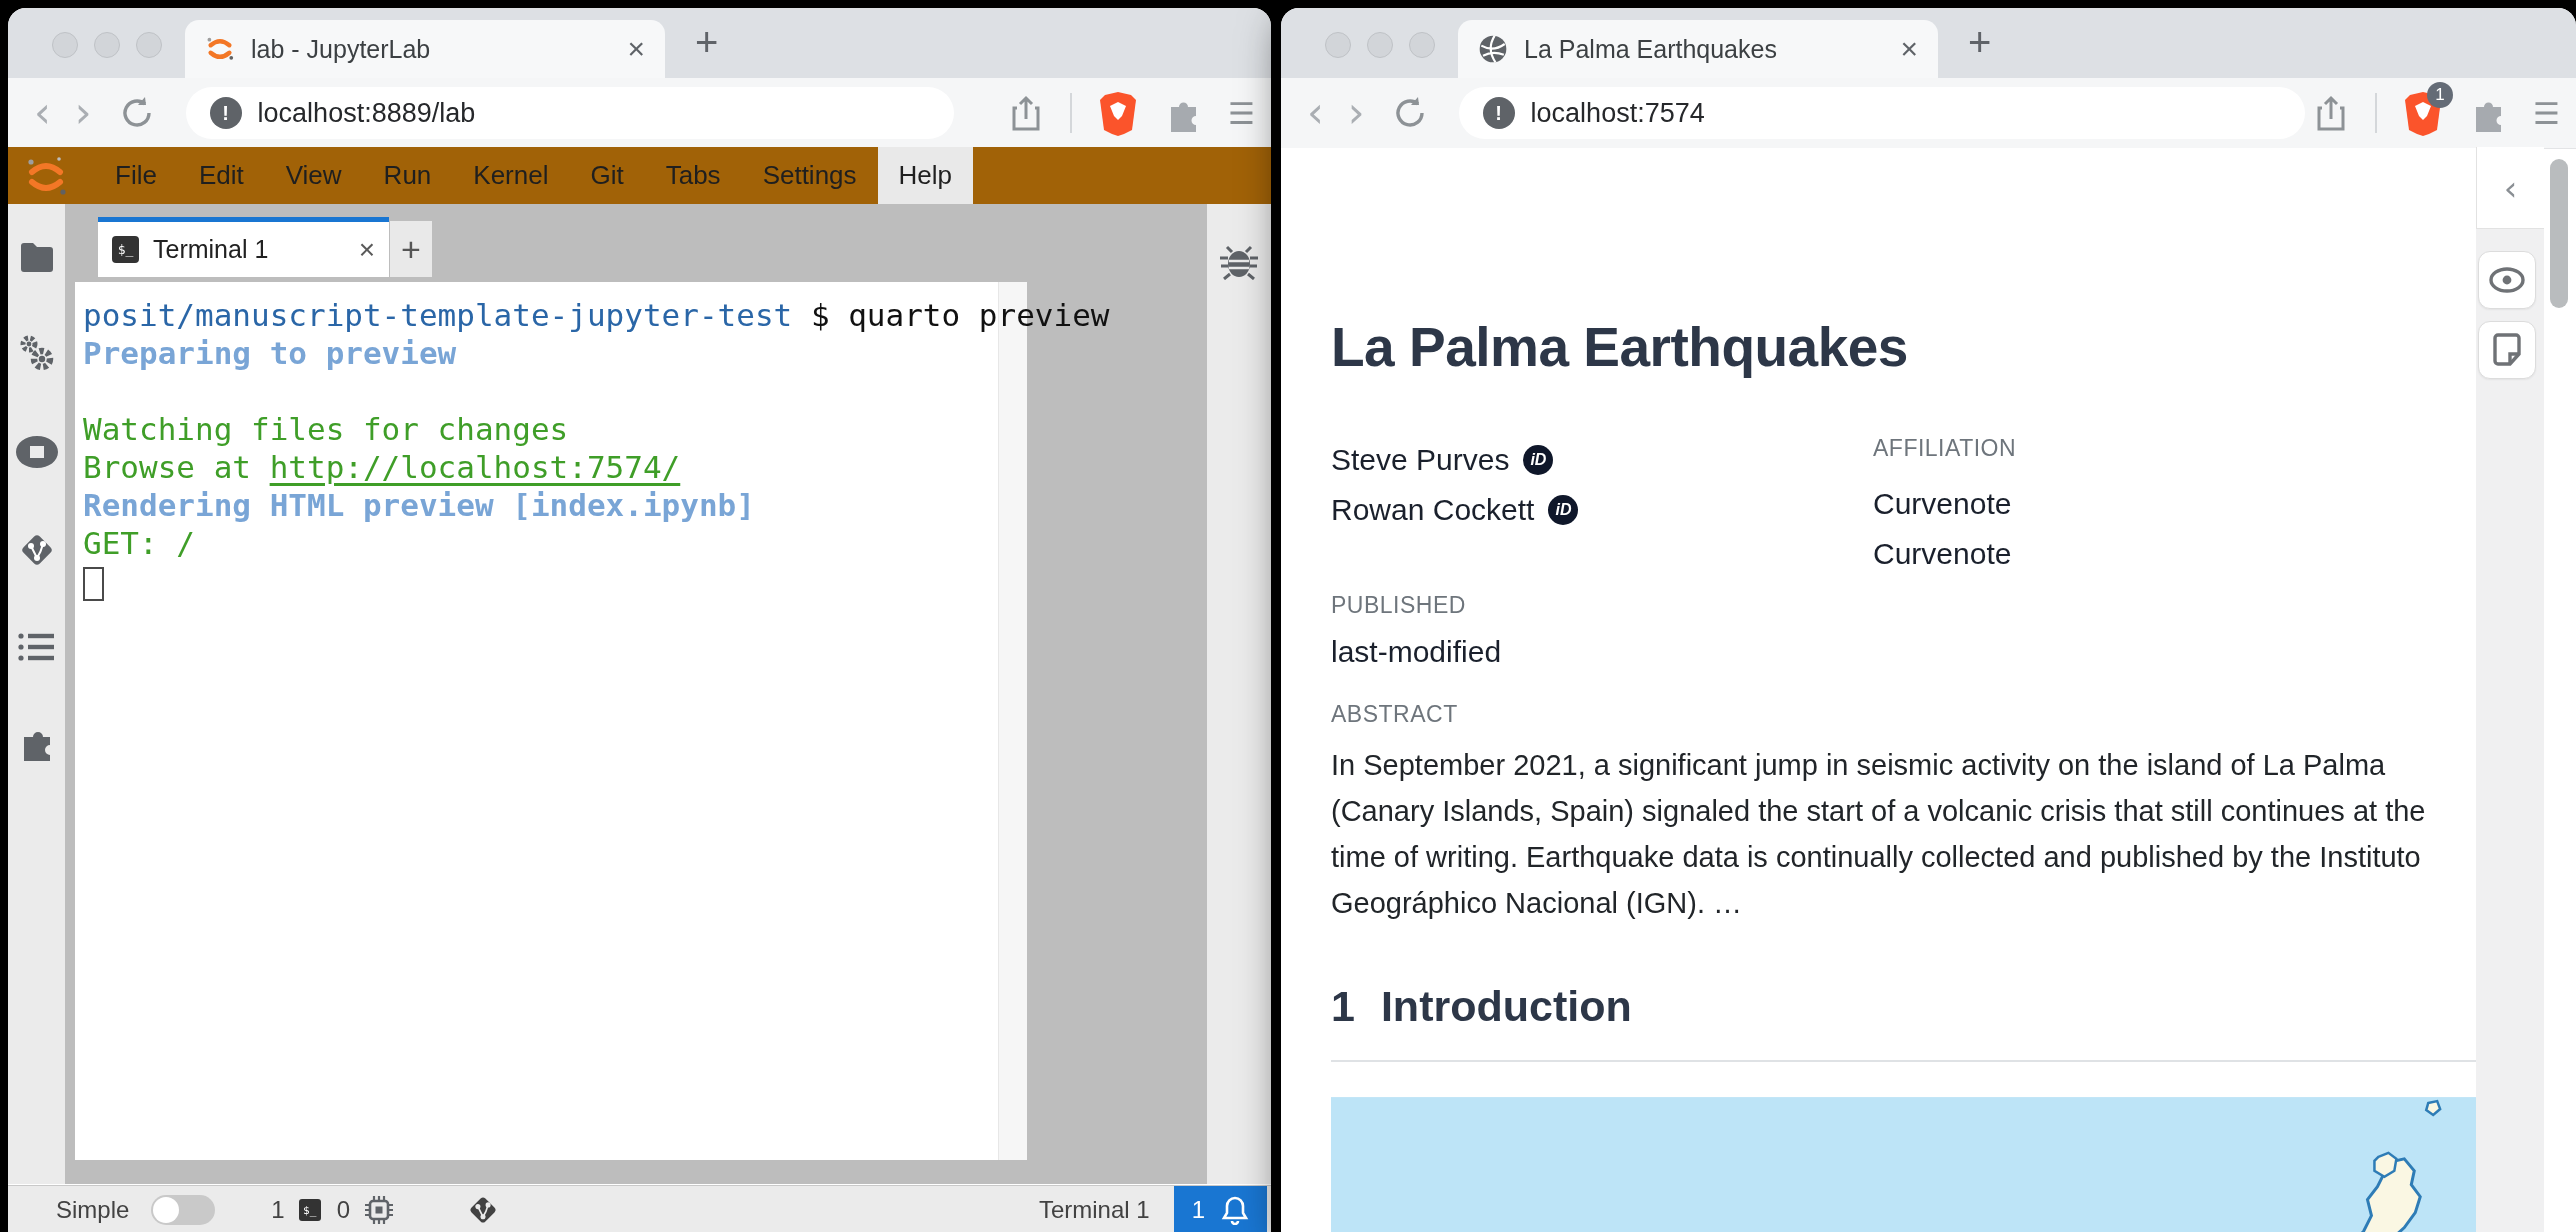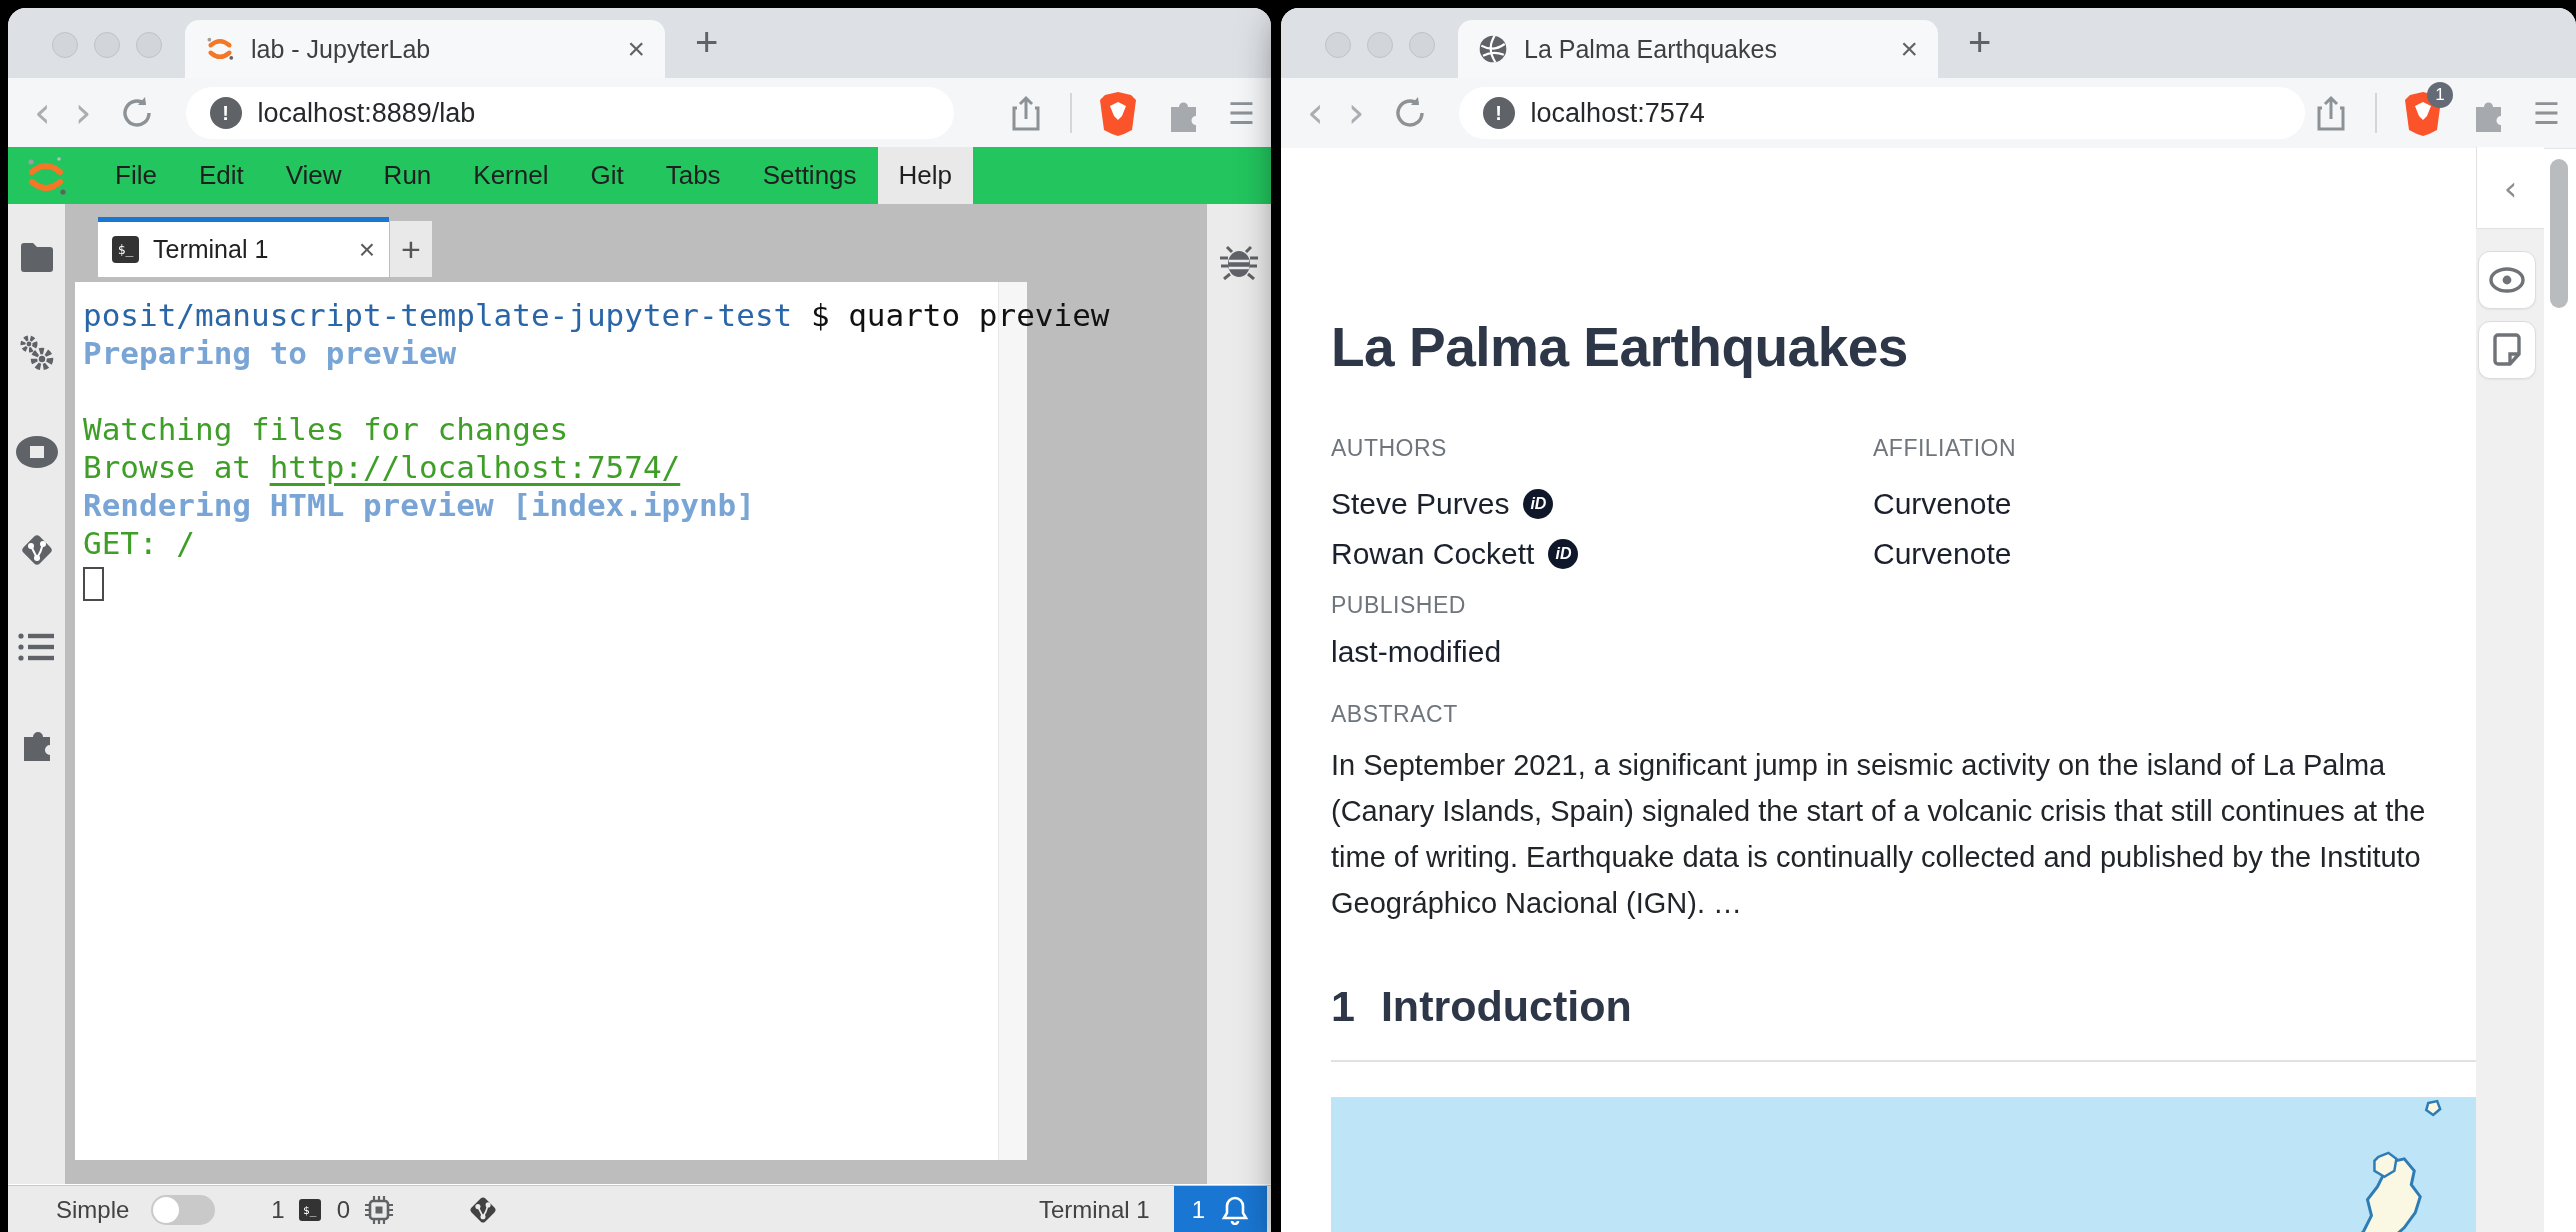--- a/index.html
+++ b/index.html
@@ -30,21 +30,21 @@
   .info-badge{width:32px;height:32px;border-radius:50%;background:#5f6368;color:#fff;font-size:20px;
           font-weight:bold;display:flex;align-items:center;justify-content:center;margin-right:16px;}
   .url-text{font-size:27px;color:#26282b;}
   .tool-right{position:absolute;right:16px;top:70px;height:70px;display:flex;align-items:center;gap:26px;}
   .vsep{width:2px;height:40px;background:#d4d7da;}
   .menu-glyph{font-size:30px;color:#8d9296;}
   .badge-gray{position:absolute;right:-10px;top:-8px;width:26px;height:26px;border-radius:50%;
           background:#646b76;color:#fff;font-size:17px;display:flex;align-items:center;justify-content:center;}
 
   
-  .jl-menubar{position:absolute;left:0;top:139px;right:0;height:57px;background:#22c55e;display:flex;
+  .jl-menubar{position:absolute;left:0;top:139px;right:0;height:57px;background:#a16207;display:flex;
           align-items:center;border-bottom:1px solid #e6e6e6;}
   .jl-logo{margin-left:16px;margin-right:26px;}
   .jl-menu-item{font-size:26px;color:#1f1f1f;padding:0 21px;height:57px;display:flex;align-items:center;}
   .jl-menu-item.active{background:#e9e9e9;}
   .jl-dock{position:absolute;left:0;top:196px;right:0;height:980px;background:#bdbdbd;}
   .jl-sidebar-left{position:absolute;left:0;top:0;bottom:0;width:57px;background:#ebebeb;
           display:flex;flex-direction:column;align-items:center;gap:62px;padding-top:38px;}
   .jl-sidebar-right{position:absolute;right:0;top:0;bottom:0;width:64px;background:#ebebeb;
           display:flex;flex-direction:column;align-items:center;padding-top:40px;}
   .jl-tab{position:absolute;left:90px;top:13px;width:291px;height:60px;background:#fff;
@@ -311,21 +311,20 @@
     </svg>
     <span class="menu-glyph">☰</span>
   </div>
 
   <div class="doc">
     <div class="doc-inner">
       <h1 class="doc-title" style="margin:0;">La Palma Earthquakes</h1>
 
       <div class="meta-grid">
         <div>
-          <div class="meta-label" style="height:44px;">AUTHORS</div>
           <div class="author-row">
             <span>Steve Purves</span>
             <span class="orcid">iD</span>
           </div>
           <div class="author-row">
             <span>Rowan Cockett</span>
             <span class="orcid">iD</span>
           </div>
         </div>
         <div>

